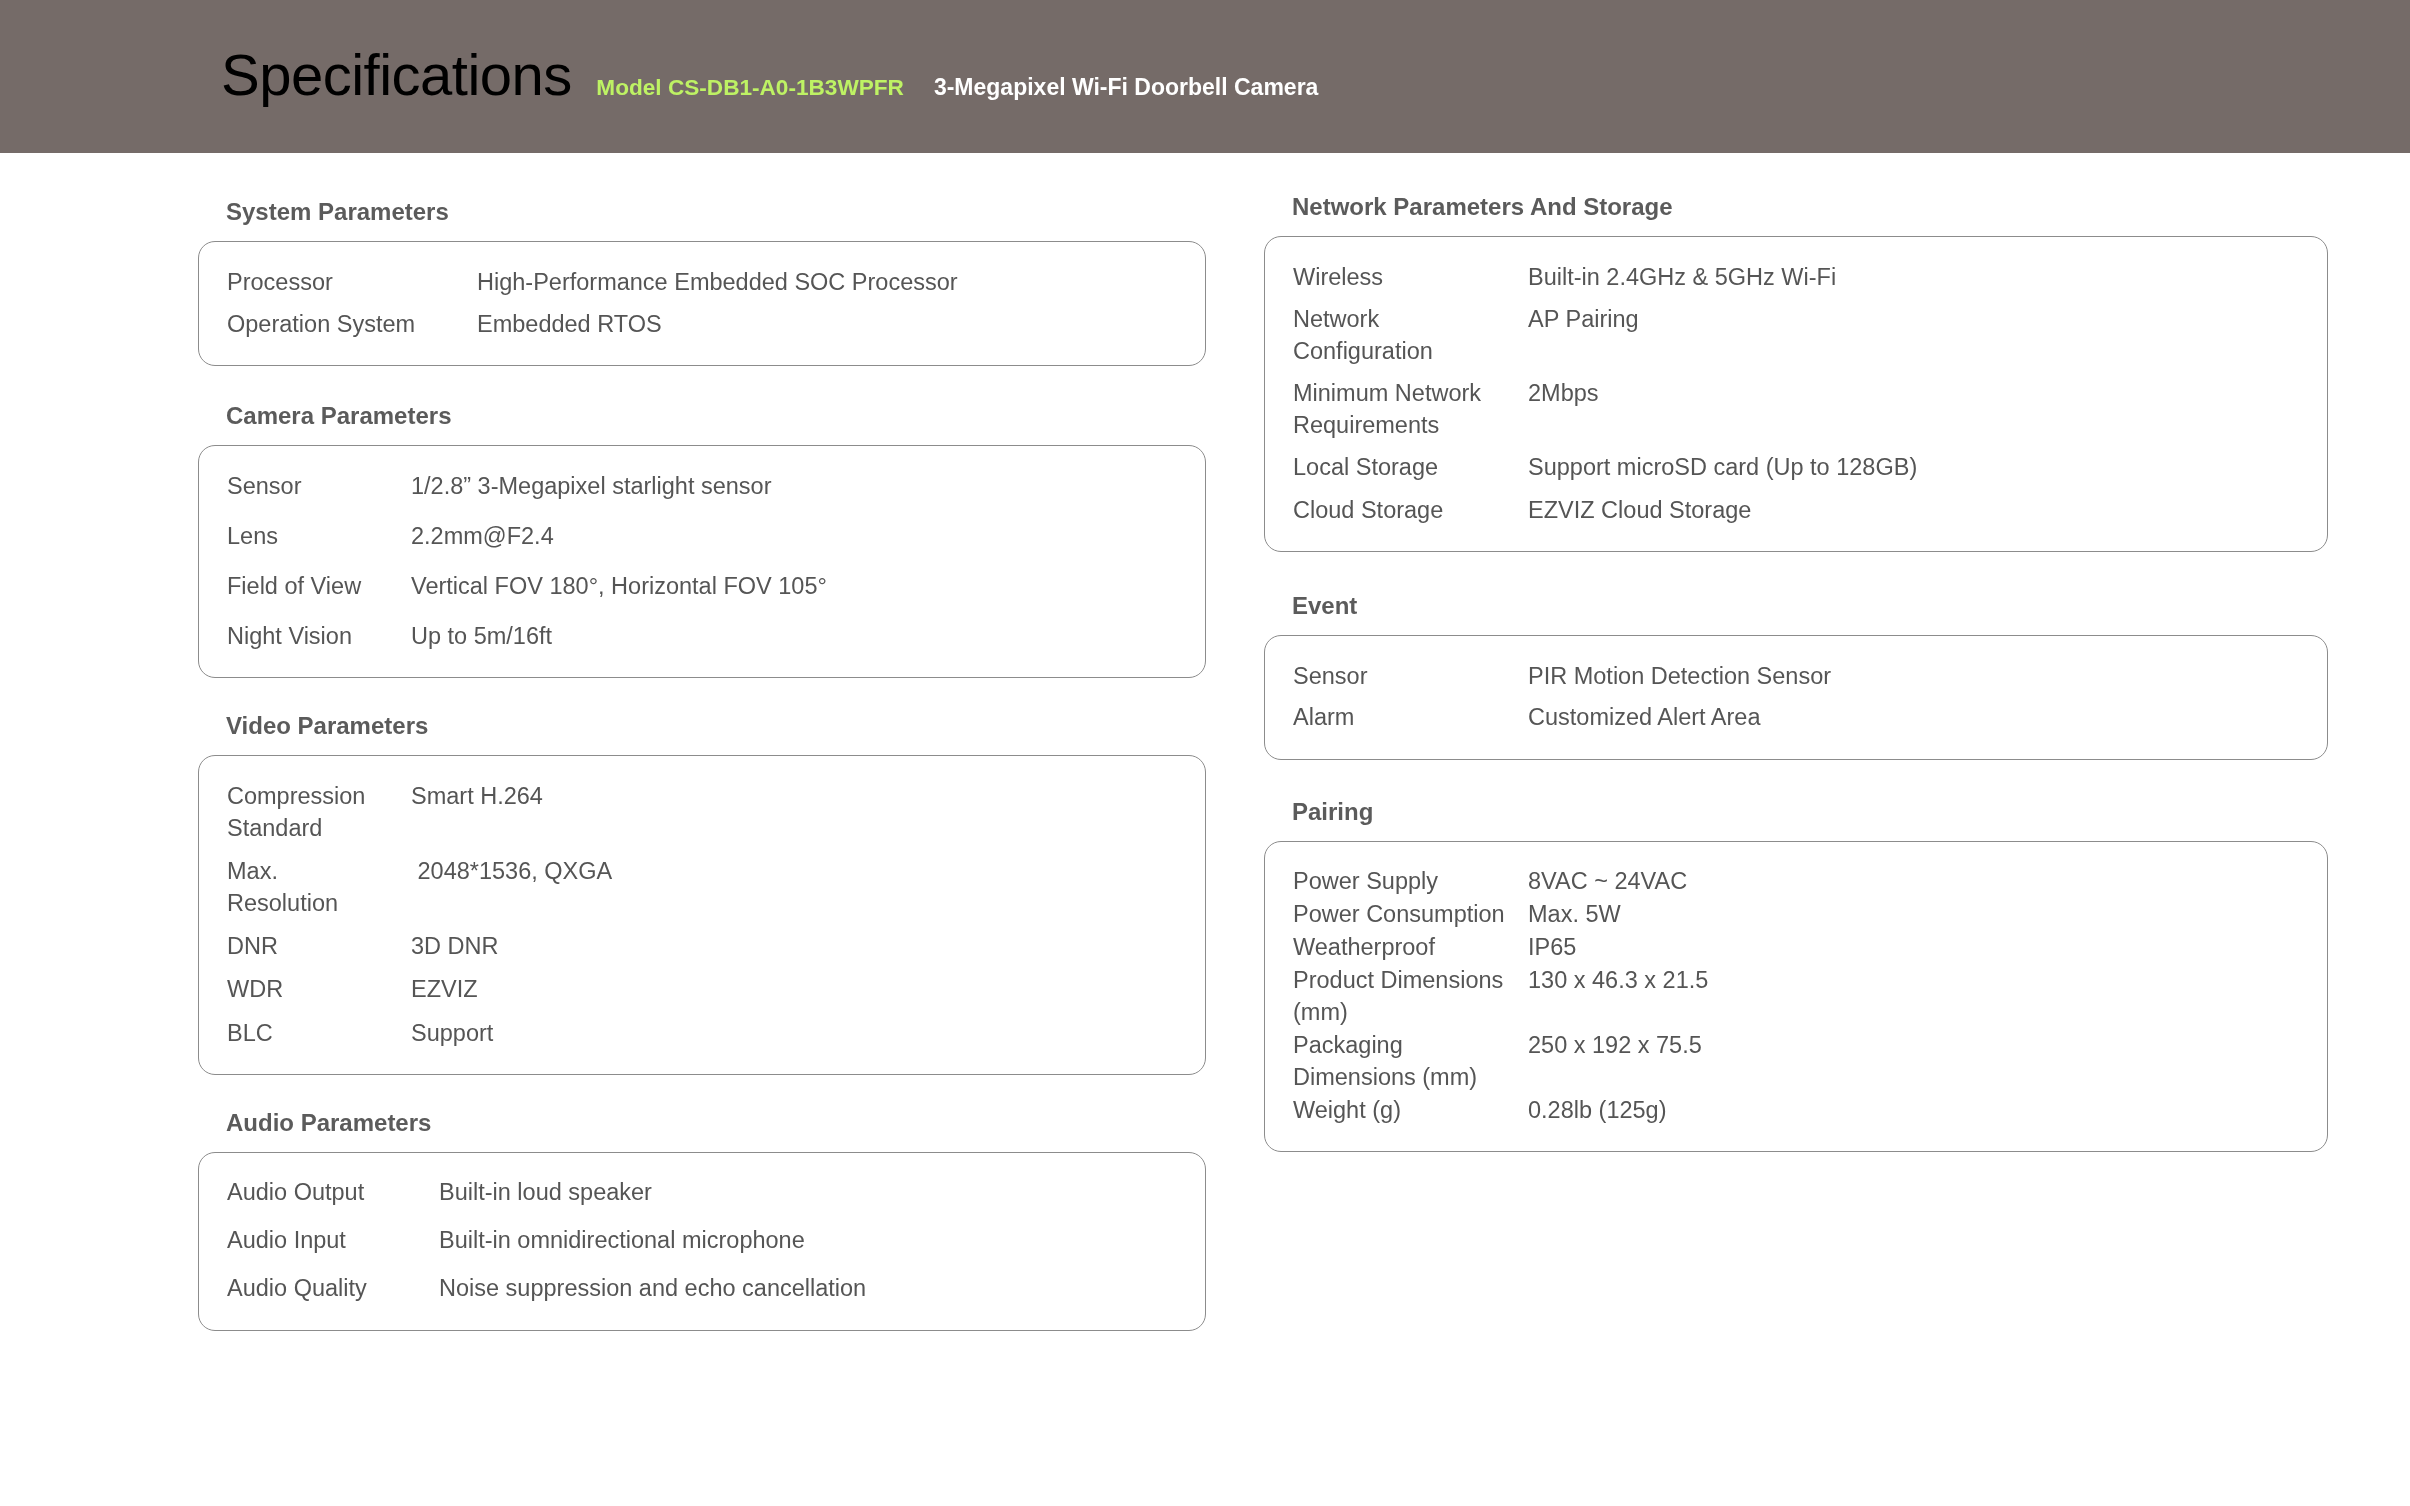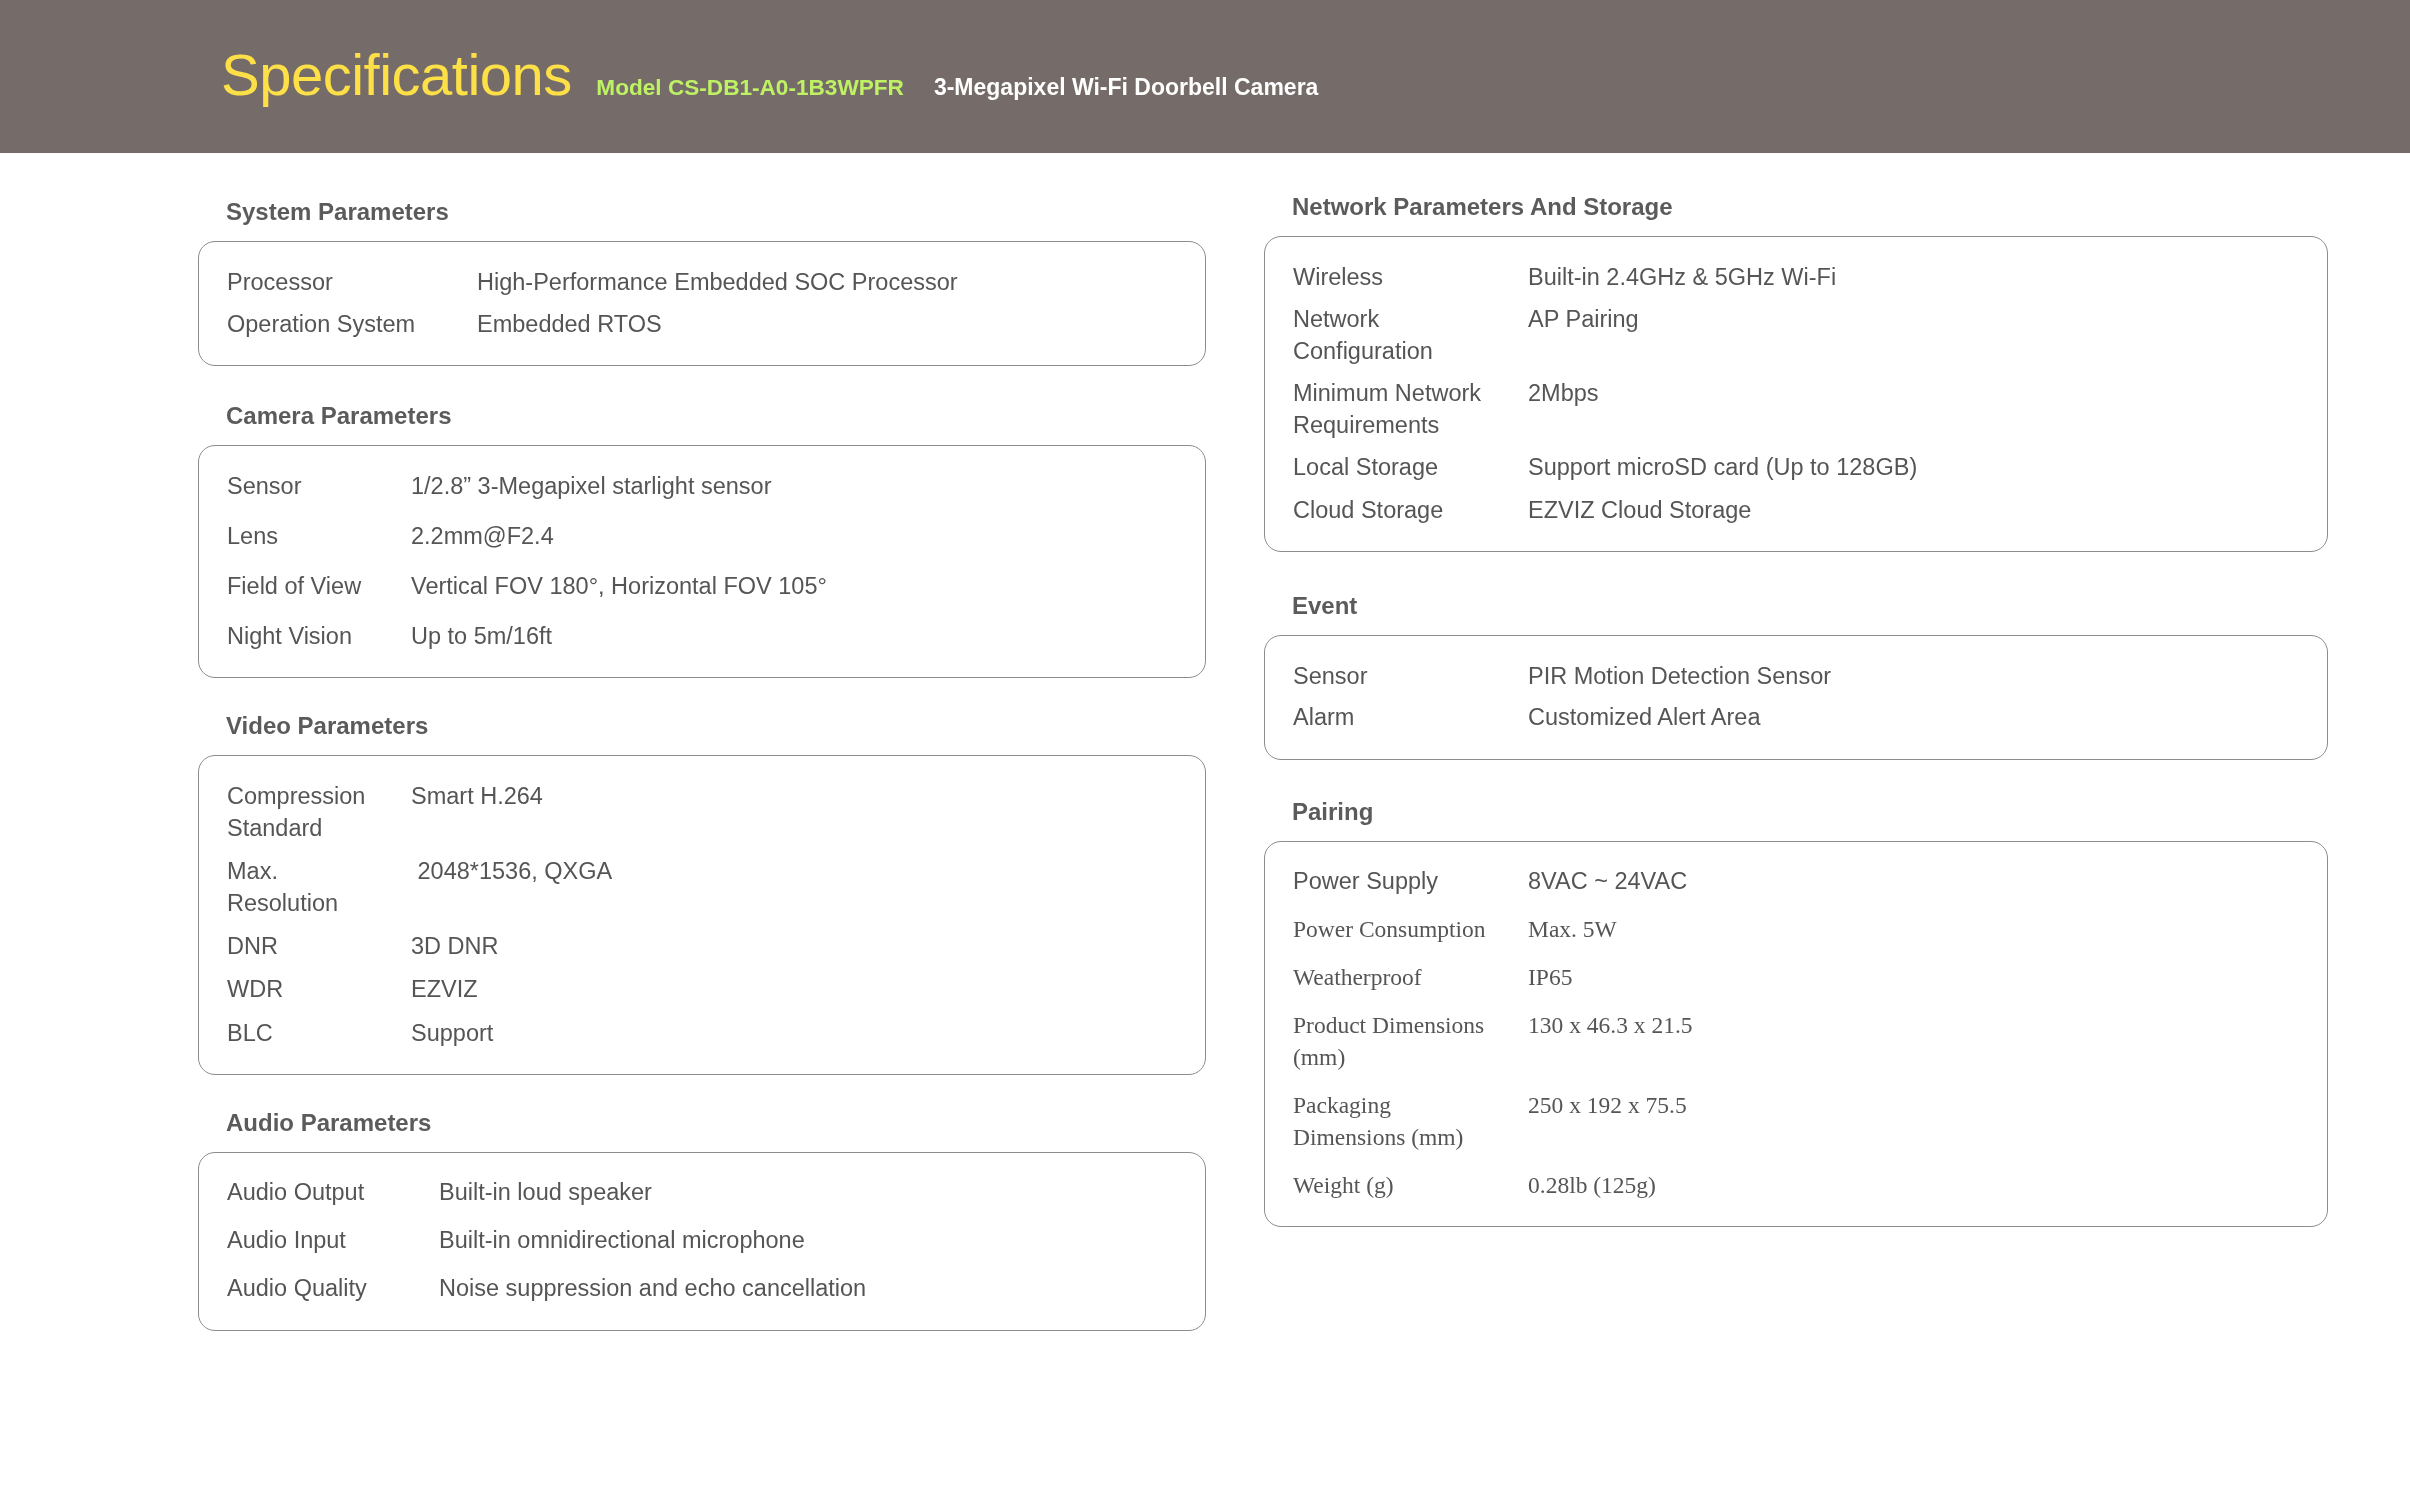--- a/index.html
+++ b/index.html
@@ -22,21 +22,21 @@
     align-items: flex-end;
     padding-left: 221px;
     box-sizing: border-box;
   }
   .header-inner {
     display: flex;
     align-items: baseline;
     padding-bottom: 49px;
   }
   .header-title {
-    color: #fde047;
+    color: #000000;
     font-size: 58px;
     font-weight: 400;
     letter-spacing: -0.5px;
     line-height: 1;
     white-space: nowrap;
   }
   .header-model {
     color: #bef264;
     font-size: 22.6px;
     font-weight: 700;
@@ -115,21 +115,21 @@
   .sec-audio  .spec-label   { width: 212px; }
   .sec-audio  .spec-row + .spec-row { margin-top: 16px; }
 
   .sec-network .spec-label  { width: 235px; }
   .sec-network .spec-row + .spec-row { margin-top: 10.4px; }
 
   .sec-event  .spec-label   { width: 235px; }
   .sec-event  .spec-row + .spec-row { margin-top: 9.4px; }
 
   .sec-general .spec-label  { width: 235px; }
-  .sec-general .spec-row + .spec-row { margin-top: 16px; font-family: Liberation Serif, serif; }
+  .sec-general .spec-row + .spec-row { margin-top: 1px; }
 
   
   .gap-sys-cam   { height: 36px; }
   .gap-cam-vid   { height: 34px; }
   .gap-vid-aud   { height: 34px; }
   .gap-net-evt   { height: 40px; }
   .gap-evt-gen   { height: 38px; }
 
   .pad-left-top  { height: 45px; }
   .pad-right-top { height: 40px; }

